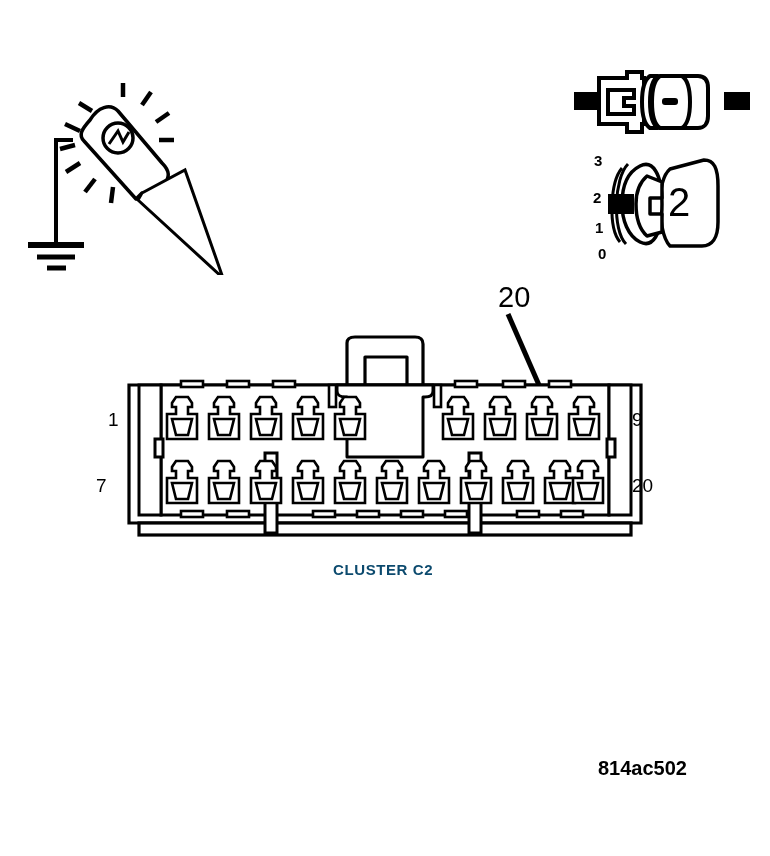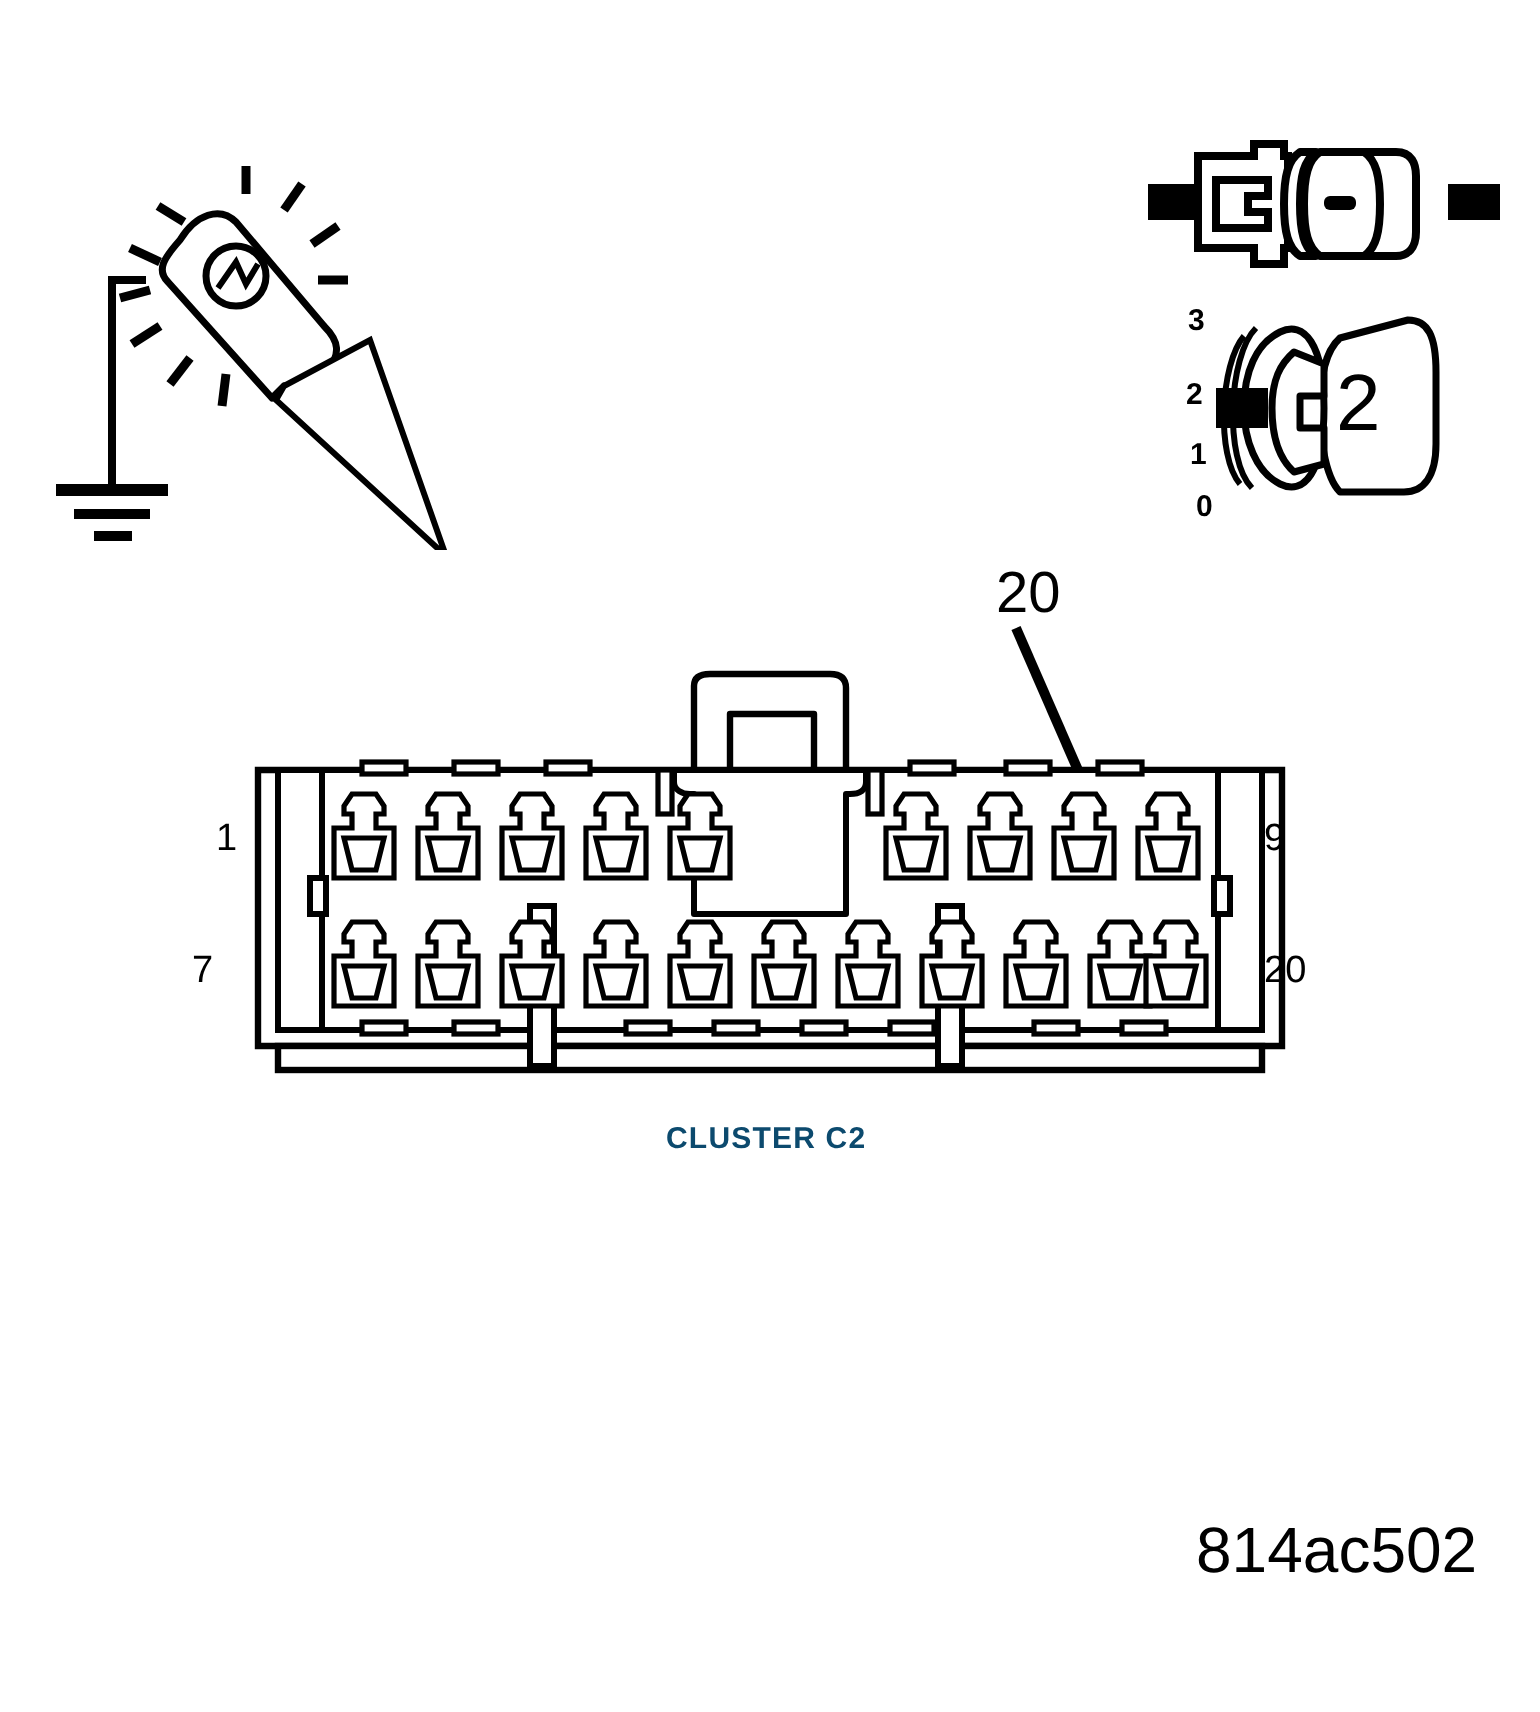--- a/index.html
+++ b/index.html
@@ -41,22 +41,22 @@
   .caption {
     font-family: "Liberation Sans", sans-serif;
     font-size: 15px;
     font-weight: bold;
     letter-spacing: 0.6px;
     color: #0c4a6e;
     white-space: nowrap;
   }
   .figure-id {
     font-family: "Liberation Sans", sans-serif;
-    font-size: 32px;
-    font-weight: 400;
+    font-size: 20px;
+    font-weight: 700;
     color: #000;
     white-space: nowrap;
     text-align: center;
   }
   .scale-num {
     font-family: "Liberation Sans", sans-serif;
     font-size: 15px;
     font-weight: bold;
     color: #000;
     line-height: 1;

